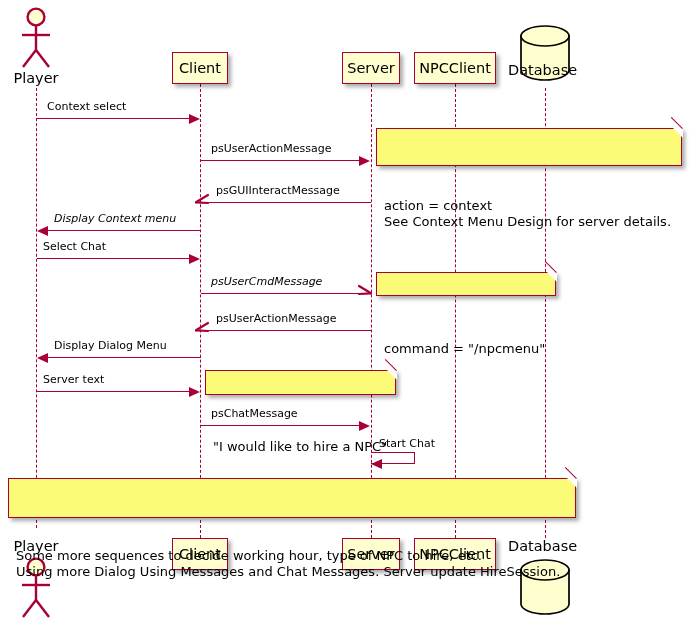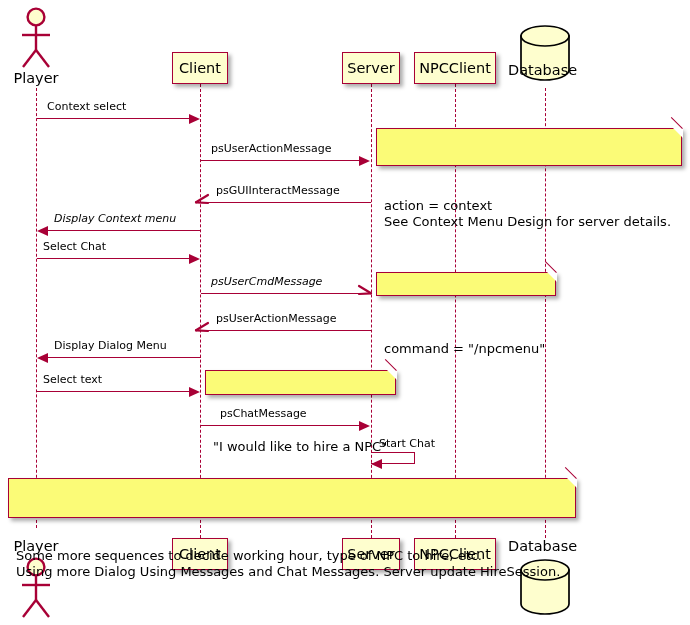--- a/index.html
+++ b/index.html
@@ -236,31 +236,31 @@
         <line x1="14" y1="4" x2="2" y2="11.3"></line>
         <line x1="2" y1="11.3" x2="14" y2="12"></line>
       </g>
     </svg>
   </div>
 
   <div class="msg-label" style="left:54px; top:339px;">Display Dialog Menu</div>
   <div class="msg-line" style="left:47px; top:357px; width:154px;"></div>
   <div class="arrow arrow-solid-left" style="left:37px; top:352.5px;"></div>
 
-  <div class="msg-label" style="left:43px; top:373px;">Select text</div>
+  <div class="msg-label" style="left:43px; top:373px;">Server text</div>
   <div class="msg-line" style="left:37px; top:391px; width:158px;"></div>
   <div class="arrow arrow-solid-right" style="left:189px; top:386.5px;"></div>
 
   <div class="note" style="left:205px; top:370px; width:191px; height:25px;">
     <div class="fold"></div>
     <div class="fold-line"></div>
     <div class="note-text" style="line-height:13px;">"I would like to hire a NPC"</div>
   </div>
 
-  <div class="msg-label" style="left:220px; top:407px;">psChatMessage</div>
+  <div class="msg-label" style="left:211px; top:407px;">psChatMessage</div>
   <div class="msg-line" style="left:201px; top:425px; width:158px;"></div>
   <div class="arrow arrow-solid-right" style="left:359px; top:420.5px;"></div>
 
   <div class="msg-label" style="left:379px; top:437px;">Start Chat</div>
   <div class="self-msg" style="left:371px; top:452px; width:44px; height:12px;"></div>
   <div class="arrow arrow-solid-left" style="left:371px; top:459px;"></div>
 
   <div class="note" style="left:8px; top:478px; width:568px; height:40px;">
     <div class="fold"></div>
     <div class="fold-line"></div>

